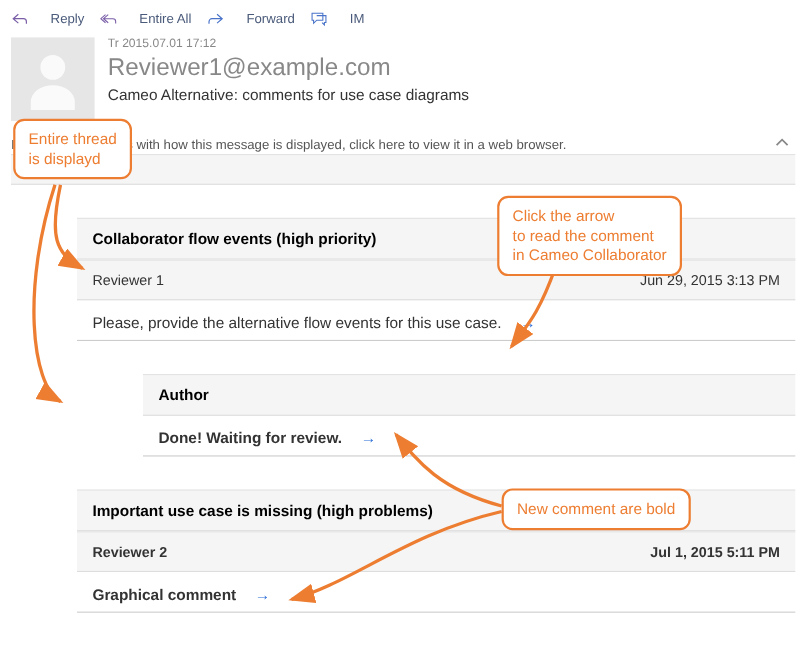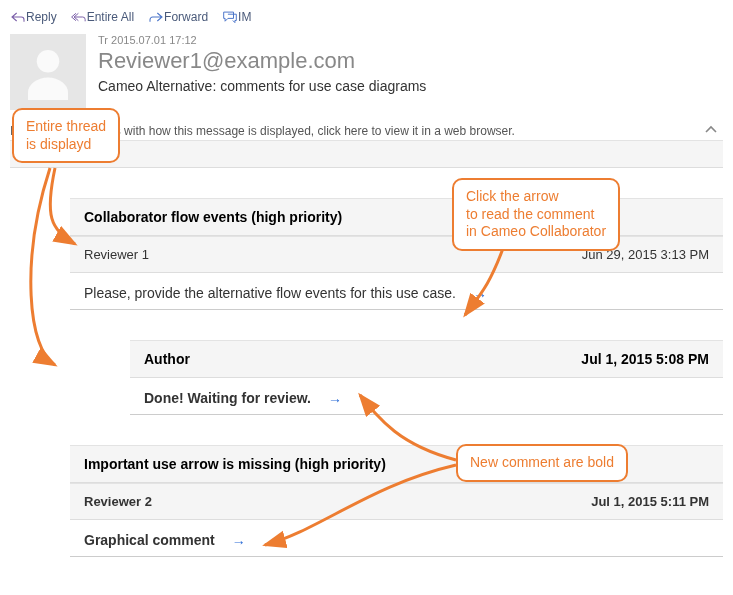--- a/index.html
+++ b/index.html
@@ -15,21 +15,21 @@
   }
   .toolbar {
     display: flex;
     gap: 14px;
     align-items: center;
     padding: 2px 0 6px 0;
   }
   .toolbar-item {
     display: flex;
     align-items: center;
-    gap: 0;
+    gap: 20px;
     font-size: 12px;
     color: #4a5a7a;
     cursor: pointer;
   }
   .toolbar-item svg { width: 16px; height: 14px; }
   .header-row {
     display: flex;
     gap: 12px;
     padding-top: 4px;
   }
@@ -189,31 +189,30 @@
     </div>
     <div class="section-body">
       <span>Please, provide the alternative flow events for this use case.</span>
       <span class="link-arrow">→</span>
     </div>
   </div>
 
   <div class="section indent-2">
     <div class="section-title-row bold">
       <span class="author">Author</span>
-      <span class="date">Jul 1, 2015 5:08 PM</span>
     </div>
     <div class="section-body bold">
       <span>Done! Waiting for review.</span>
       <span class="link-arrow">→</span>
     </div>
   </div>
 
   <div class="section indent-1">
     <div class="section-title-row titlebar">
-      <span class="title">Important use arrow is missing (high priority)</span>
+      <span class="title">Important use case is missing (high problems)</span>
     </div>
     <div class="body-row-with-date" style="font-weight:bold">
       <span class="author">Reviewer 2</span>
       <span class="date">Jul 1, 2015 5:11 PM</span>
     </div>
     <div class="section-body bold">
       <span>Graphical comment</span>
       <span class="link-arrow">→</span>
     </div>
   </div>

